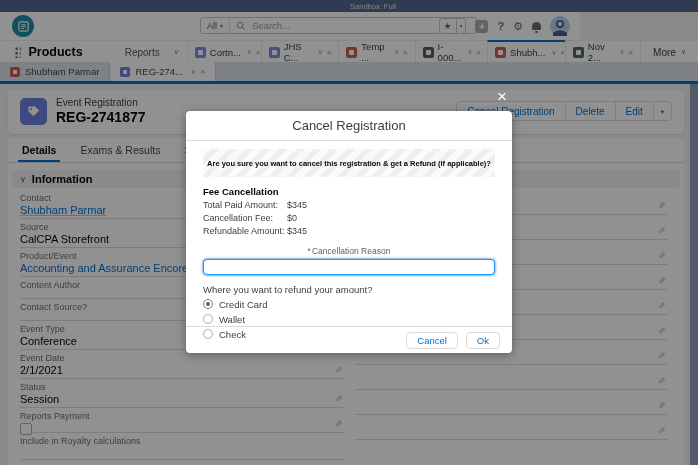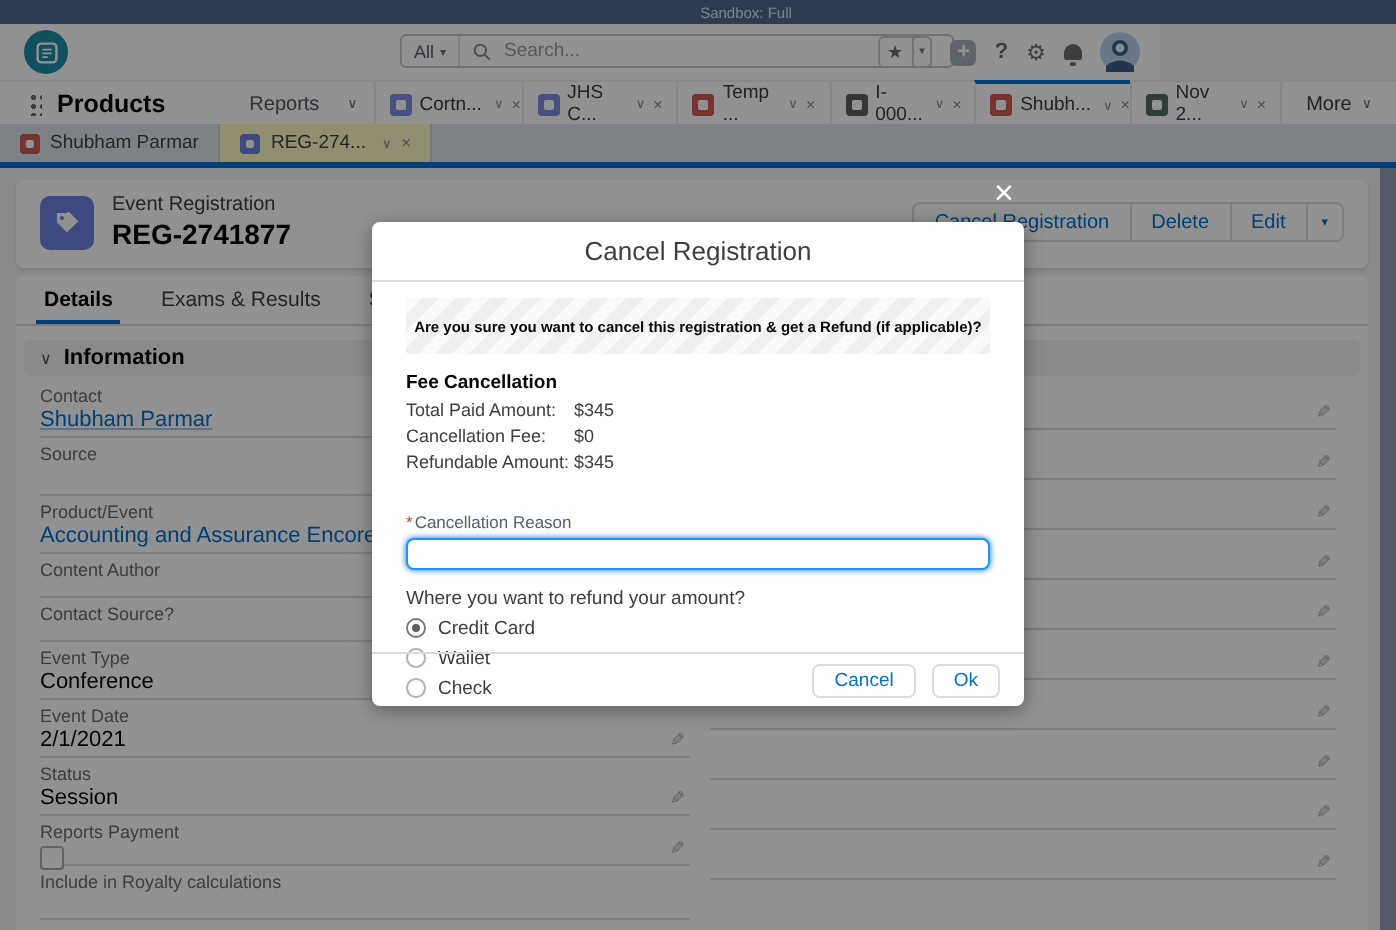--- a/index.html
+++ b/index.html
@@ -59,21 +59,21 @@
   .moretab{display:flex;align-items:center;gap:5px;border-left:1px solid #ebebeb;padding:0 12px;
            font-size:10px;color:#3e3e3c;}
   .moretab .chev{font-size:7px;color:#706e6b;}
   
   .subtabs{position:absolute;left:0;top:62px;width:698px;height:19px;background:#dde4ee;
            display:flex;align-items:stretch;}
   .subtab{display:flex;align-items:center;gap:5px;padding:0 10px;font-size:9.5px;color:#444;
           border-right:1px solid #c9d0da;}
   .subtab .sicon{width:10px;height:10px;}
   .subtab .sicon::after{width:4px;height:4px;}
-  .subtab.active{background:#fef9c3;}
+  .subtab.active{background:#ffffff;}
   .subtab .tchev{font-size:6.5px;color:#8c8c8c;margin-left:3px;}
   .subtab .tx{font-size:8px;color:#8c8c8c;}
   .blue-line{position:absolute;left:0;top:81px;width:698px;height:3px;background:#0070d2;}
   
   .scrollstrip{position:absolute;right:0;top:84px;width:8px;height:381px;background:#93a0b8;}
   .header-card{position:absolute;left:8px;top:90px;width:676px;height:44px;background:#fff;
                border-radius:4px;box-shadow:0 1px 2px rgba(0,0,0,.1);}
   .rec-icon{position:absolute;left:12px;top:8px;width:27px;height:27px;border-radius:5px;background:#6b80e0;
             display:flex;align-items:center;justify-content:center;}
   .rec-entity{position:absolute;left:48px;top:7px;font-size:10px;color:#3e3e3c;}
@@ -115,21 +115,21 @@
   .m-title{font-size:13px;color:#3e3e3c;}
   .m-body{padding:0 17px;}
   .m-warn{margin-top:8px;height:28px;border-radius:2px;
           background:repeating-linear-gradient(135deg,#fafafa 0 6px,#efefef 6px 12px);
           display:flex;align-items:center;justify-content:center;}
   .m-warn span{font-size:7.5px;font-weight:bold;color:#080707;white-space:nowrap;}
   .fee-title{margin-top:9px;font-size:9.5px;font-weight:bold;color:#080707;}
   .fee-row{display:flex;margin-top:3px;}
   .fee-row .fl{width:84px;font-size:9px;color:#3e3e3c;}
   .fee-row .fv{font-size:9px;color:#3e3e3c;}
-  .reason-label{margin-top:20px;font-size:8.5px;color:#54616e;}
+  .reason-label{margin-top:10px;font-size:8.5px;color:#54616e;text-align:center;}
   .req{color:#c23934;margin-right:1px;}
   .reason-input{margin-top:2px;width:100%;height:16px;box-sizing:border-box;border:1px solid #1b96ff;
                 border-radius:4px;box-shadow:0 0 3px #0070d2;outline:none;font-size:10px;padding:0 6px;
                 font-family:"Liberation Sans",sans-serif;}
   .m-q{margin-top:9px;font-size:9.5px;color:#3e3e3c;}
   .radio-row{display:flex;align-items:center;gap:6px;margin-top:4px;height:11px;}
   .radio{width:10px;height:10px;border-radius:50%;border:1px solid #b0adab;background:#fff;box-sizing:border-box;
          position:relative;flex:none;}
   .radio.selected{border-color:#7a7a7a;}
   .radio.selected::after{content:"";position:absolute;left:2px;top:2px;width:4px;height:4px;border-radius:50%;
@@ -289,20 +289,21 @@
       <span class="ttl">Information</span>
     </div>
 
     <div class="col-left">
       <div class="f-row h29">
         <div class="f-label">Contact</div>
         <div class="f-value link ul">Shubham Parmar</div>
       </div>
       <div class="f-row h29">
         <div class="f-label">Source</div>
+        <div class="f-value">CalCPA Storefront</div>
       </div>
       <div class="f-row h29">
         <div class="f-label">Product/Event</div>
         <div class="f-value link">Accounting and Assurance Encore Virtual Conf</div>
       </div>
       <div class="f-row h22">
         <div class="f-label">Content Author</div>
         <span class="pencil">✎</span>
       </div>
       <div class="f-row h22">

